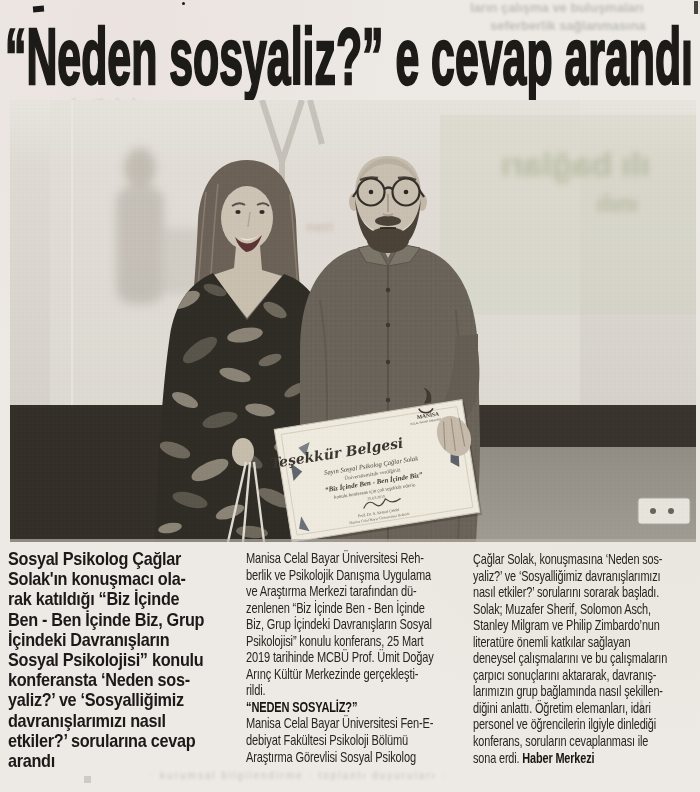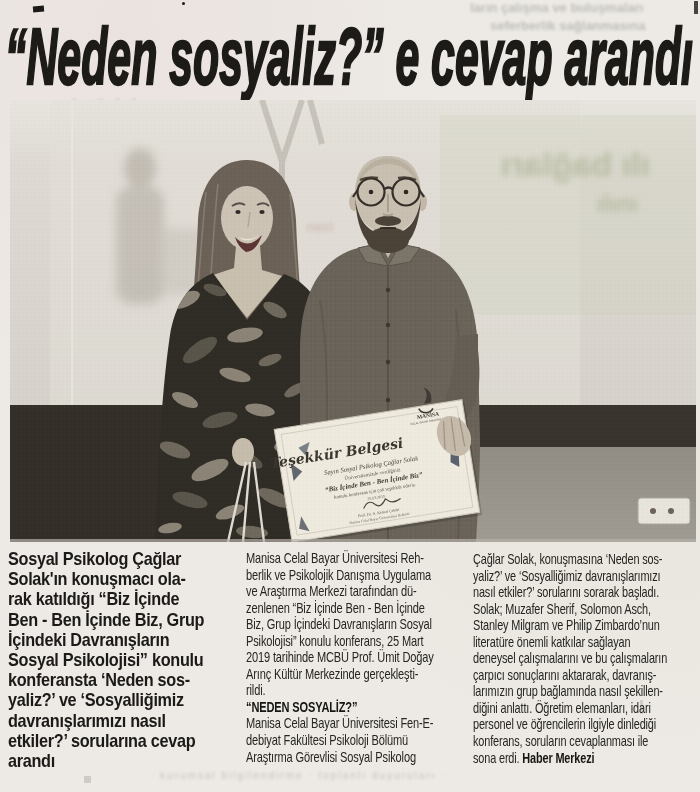--- a/index.html
+++ b/index.html
@@ -6,21 +6,21 @@
   .page{
     position:relative;width:700px;height:792px;overflow:hidden;
     background:
       radial-gradient(ellipse at 18% 4%, rgba(233,220,218,.55), rgba(0,0,0,0) 40%),
       radial-gradient(ellipse at 95% 60%, rgba(228,226,216,.5), rgba(0,0,0,0) 45%),
       #edeae5;
     font-family:"Liberation Sans","DejaVu Sans",sans-serif;
     color:#22211e;
   }
   
-  .headline-wrap{position:absolute;left:3px;top:6px;width:694px;height:98px;font-style:italic;}
+  .headline-wrap{position:absolute;left:3px;top:6px;width:694px;height:98px;}
   
   .photo{position:absolute;left:10px;top:100px;width:686px;height:442px;}
   .photo svg{display:block;}
   
   .col{position:absolute;white-space:nowrap;transform-origin:left top;}
   .col .line{white-space:nowrap;}
   .col-lead{left:8px;top:549px;width:272px;transform:scaleX(.855);
     font-size:19px;font-weight:bold;line-height:20.2px;letter-spacing:-.35px;color:#1b1a18;}
   .col-body{font-size:14.6px;line-height:16.55px;letter-spacing:-.2px;color:#262521;}
   .col-2{left:246px;top:550px;width:286px;transform:scaleX(.758);}

